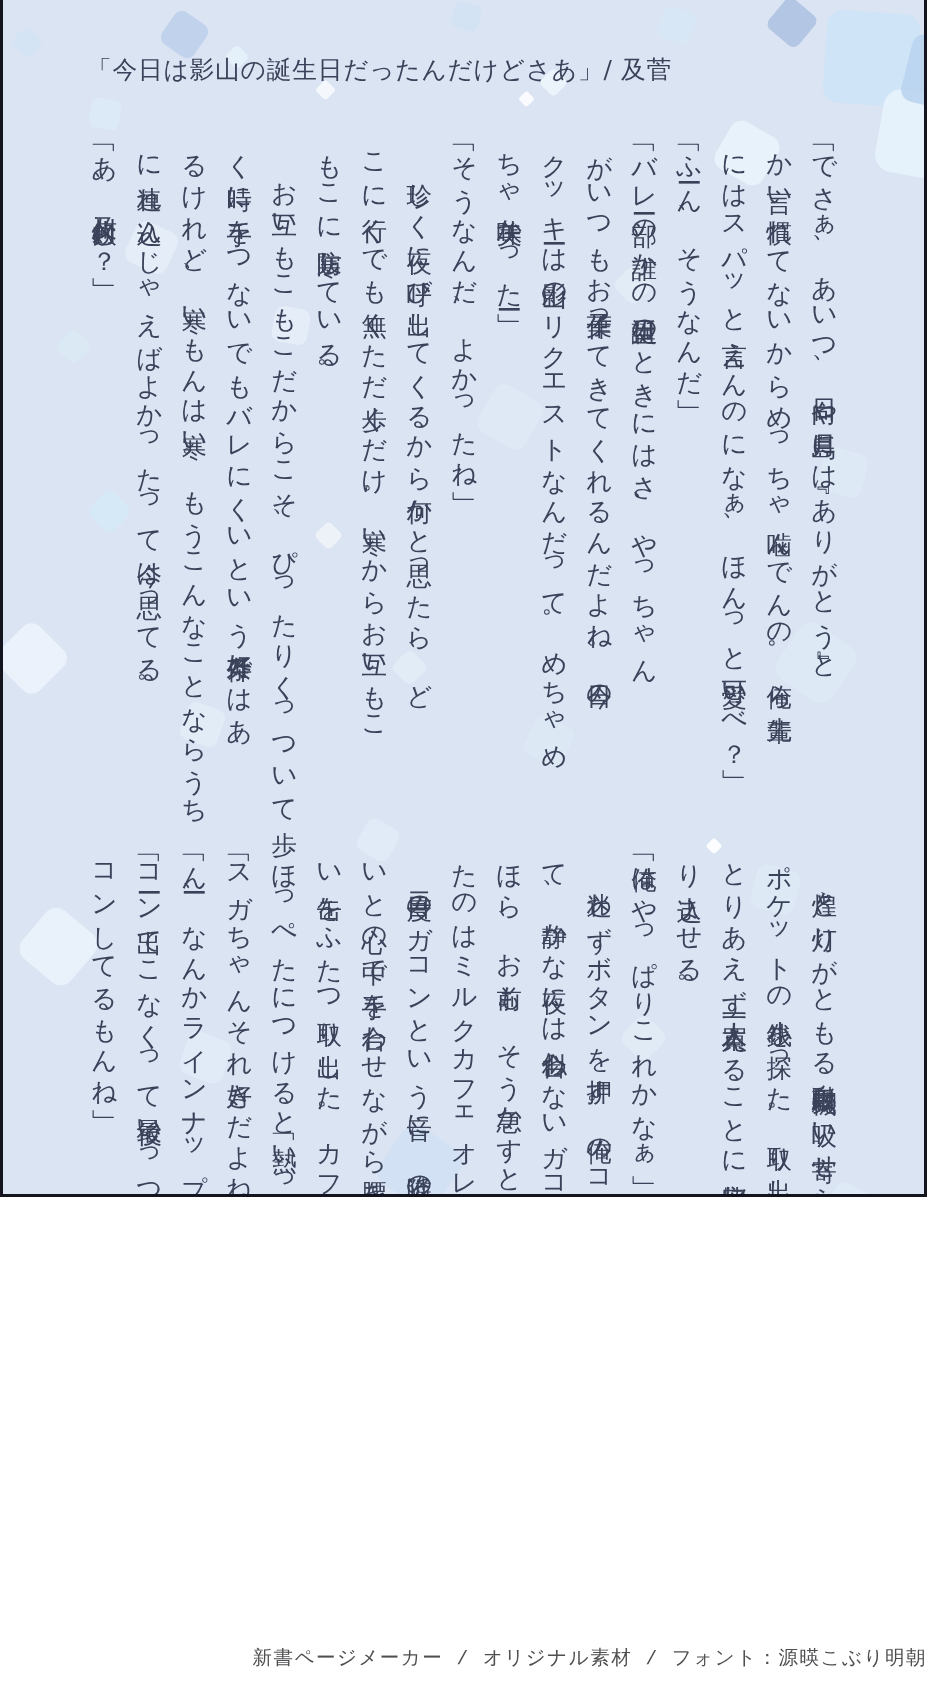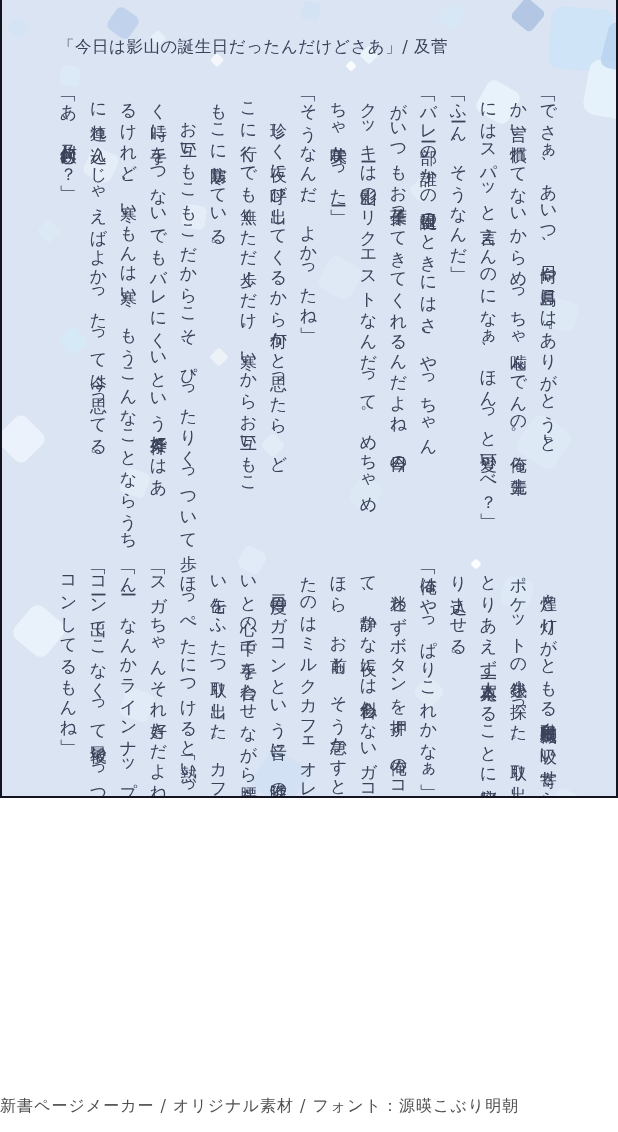--- a/index.html
+++ b/index.html
@@ -40,22 +40,22 @@
   .vtext p{margin:0;padding:0;white-space:nowrap;}
   .page-number{
     position:absolute;left:56px;top:1032px;
     font-size:19px;color:var(--ink);
   }
   .author-handle{
     position:absolute;right:56px;top:1004px;
     font-size:19px;color:var(--ink);letter-spacing:.3px;margin-top:37px;
   }
   .caption{
-    position:absolute;left:0;right:0;top:1096px;text-align:left;
-    font-size:16px;color:var(--caption);letter-spacing:1px;
+    position:absolute;left:0;right:0;top:1096px;text-align:right;
+    font-size:13px;color:var(--caption);letter-spacing:1px;font-family:Liberation Mono, monospace;
   }
 </style>
 </head>
 <body>
 
 <div class="sheet">
   <div class="confetti" id="confetti">
       <span style="left: 548px; top: 8px; width: 62px; height: 62px; background: rgb(207, 228, 246); opacity: 0.95; transform: rotate(4deg); border-radius: 10px;"></span>
       <span style="left: 584px; top: 62px; width: 56px; height: 56px; background: rgb(230, 242, 251); opacity: 0.95; transform: rotate(10deg); border-radius: 12px;"></span>
       <span style="left: 513px; top: 2px; width: 26px; height: 26px; background: rgb(169, 191, 224); opacity: 0.8; transform: rotate(40deg); border-radius: 5px;"></span>

